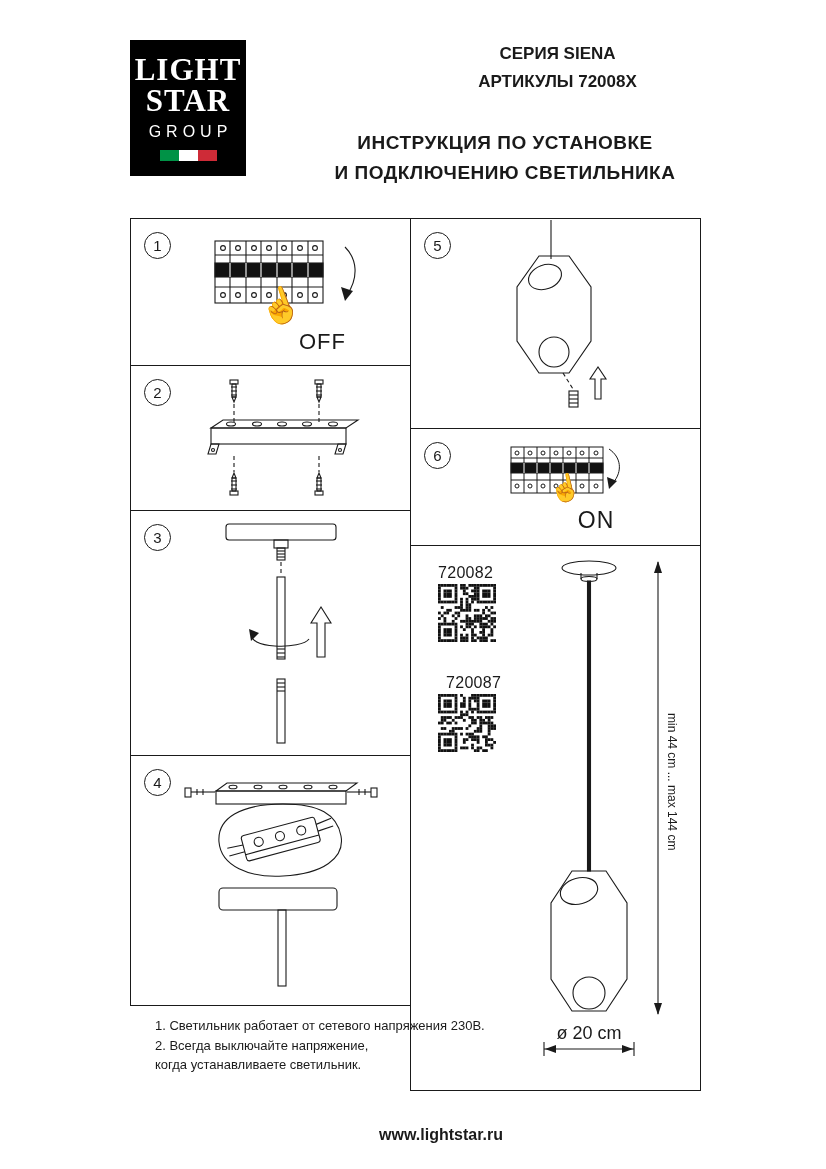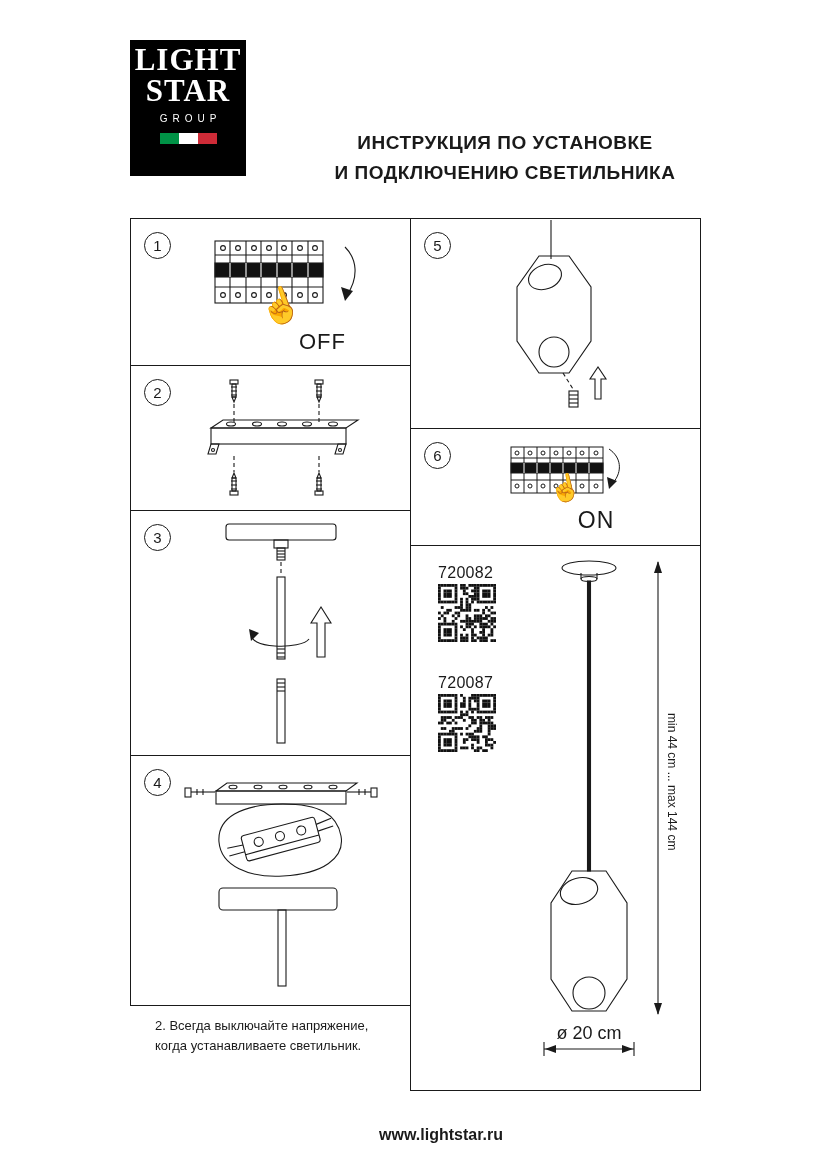--- a/index.html
+++ b/index.html
@@ -3,22 +3,22 @@
 <meta charset="utf-8">
 <style>
   *{margin:0;padding:0;box-sizing:border-box;}
   html,body{background:#fff;}
   .page{position:relative;width:826px;height:1169px;background:#fff;overflow:hidden;
         font-family:"Liberation Sans",sans-serif;color:#1a1a1a;}
 
   
   .logo{position:absolute;left:130px;top:40px;width:116px;height:136px;background:#000;color:#fff;text-align:center;}
   .logo-word{font-family:"Liberation Serif",serif;font-weight:700;font-size:31px;line-height:31px;letter-spacing:1px;}
-  .logo-word.first{margin-top:4px;}
-  .logo-group{font-size:10px;letter-spacing:5px;margin-top:7px;text-indent:5px;font-family:"Liberation Sans",sans-serif;}
+  .logo-word.first{margin-top:14px;}
+  .logo-group{font-size:16px;letter-spacing:5px;margin-top:7px;text-indent:5px;font-family:"Liberation Sans",sans-serif;}
   .logo-flag{width:57px;height:11px;margin:9px auto 0;display:flex;}
   .flag-seg{flex:1;height:100%;}
 
   
   .hdr-top{position:absolute;left:415px;top:44px;width:285px;text-align:center;}
   .hdr-series{font-size:17px;font-weight:700;}
   .hdr-articles{font-size:17px;font-weight:700;margin-top:8px;}
   .hdr-title{position:absolute;left:305px;top:128px;width:400px;text-align:center;
              font-size:19px;font-weight:700;letter-spacing:.5px;line-height:30px;}
 
@@ -40,21 +40,21 @@
   .switch-label{position:absolute;font-weight:400;letter-spacing:1px;}
   .lbl-off{left:168px;top:110px;font-size:22px;}
   .lbl-on{left:150px;top:78px;font-size:23px;width:70px;text-align:center;}
 
   .hand{position:absolute;color:#1a1a1a;line-height:1;}
   .hand1{left:128px;top:70px;font-size:34px;transform:rotate(-20deg);}
   .hand6{left:138px;top:46px;font-size:26px;transform:rotate(-12deg);}
 
   
   .prod-code{position:absolute;left:27px;font-size:16px;letter-spacing:.3px;}
-  .code1{top:18px;} .code2{top:128px;}
+  .code1{top:18px;} .code2{top:128px;margin-left:8px;}
   .qr{position:absolute;left:27px;width:58px;height:58px;}
   .qr1{top:38px;} .qr2{top:148px;}
   .vdim-label{position:absolute;left:268px;top:167px;font-size:12px;white-space:nowrap;
               transform:rotate(90deg);transform-origin:left top;}
   .dia-label{position:absolute;left:130px;top:477px;width:96px;text-align:center;font-size:18px;}
 
   
   .notes{position:absolute;left:155px;top:1016px;font-size:13px;line-height:19.5px;}
   .footer{position:absolute;left:0;top:1126px;width:826px;text-align:center;font-size:16px;font-weight:700;margin-left:28px;}
 </style>
@@ -67,20 +67,24 @@
     <div class="logo-word first">LIGHT</div>
     <div class="logo-word">STAR</div>
     <div class="logo-group">GROUP</div>
     <div class="logo-flag">
       <span class="flag-seg" style="background:#009246"></span>
       <span class="flag-seg" style="background:#ffffff"></span>
       <span class="flag-seg" style="background:#CE2B37"></span>
     </div>
   </div>
 
+  <div class="hdr-top">
+    <div class="hdr-series">СЕРИЯ SIENA</div>
+    <div class="hdr-articles">АРТИКУЛЫ 72008X</div>
+  </div>
   <div class="hdr-title">
     <div>ИНСТРУКЦИЯ ПО УСТАНОВКЕ</div>
     <div>И ПОДКЛЮЧЕНИЮ СВЕТИЛЬНИКА</div>
   </div>
 
   <div class="panel p1">
     <div class="step">1</div>
     <svg width="279" height="146" viewBox="0 0 279 146">
       <g stroke="#1a1a1a" fill="none" stroke-width="1.1">
         <rect x="84" y="22" width="108" height="62"></rect>
@@ -790,19 +794,20 @@
           <rect x="38.7" y="55.2" width="2.81" height="2.81"></rect>
           <rect x="44.2" y="55.2" width="2.81" height="2.81"></rect>
           <rect x="47.0" y="55.2" width="2.81" height="2.81"></rect>
         </svg>
       </div>
     <div class="vdim-label">min 44 cm ... max 144 cm</div>
     <div class="dia-label">ø 20 cm</div>
   </div>
 
   <div class="notes">
+    <div>1. Светильник работает от сетевого напряжения 230В.</div>
     <div>2. Всегда выключайте напряжение,</div>
     <div>когда устанавливаете светильник.</div>
   </div>
 
   <div class="footer">www.lightstar.ru</div>
 
 </div>
 
 </body></html>

